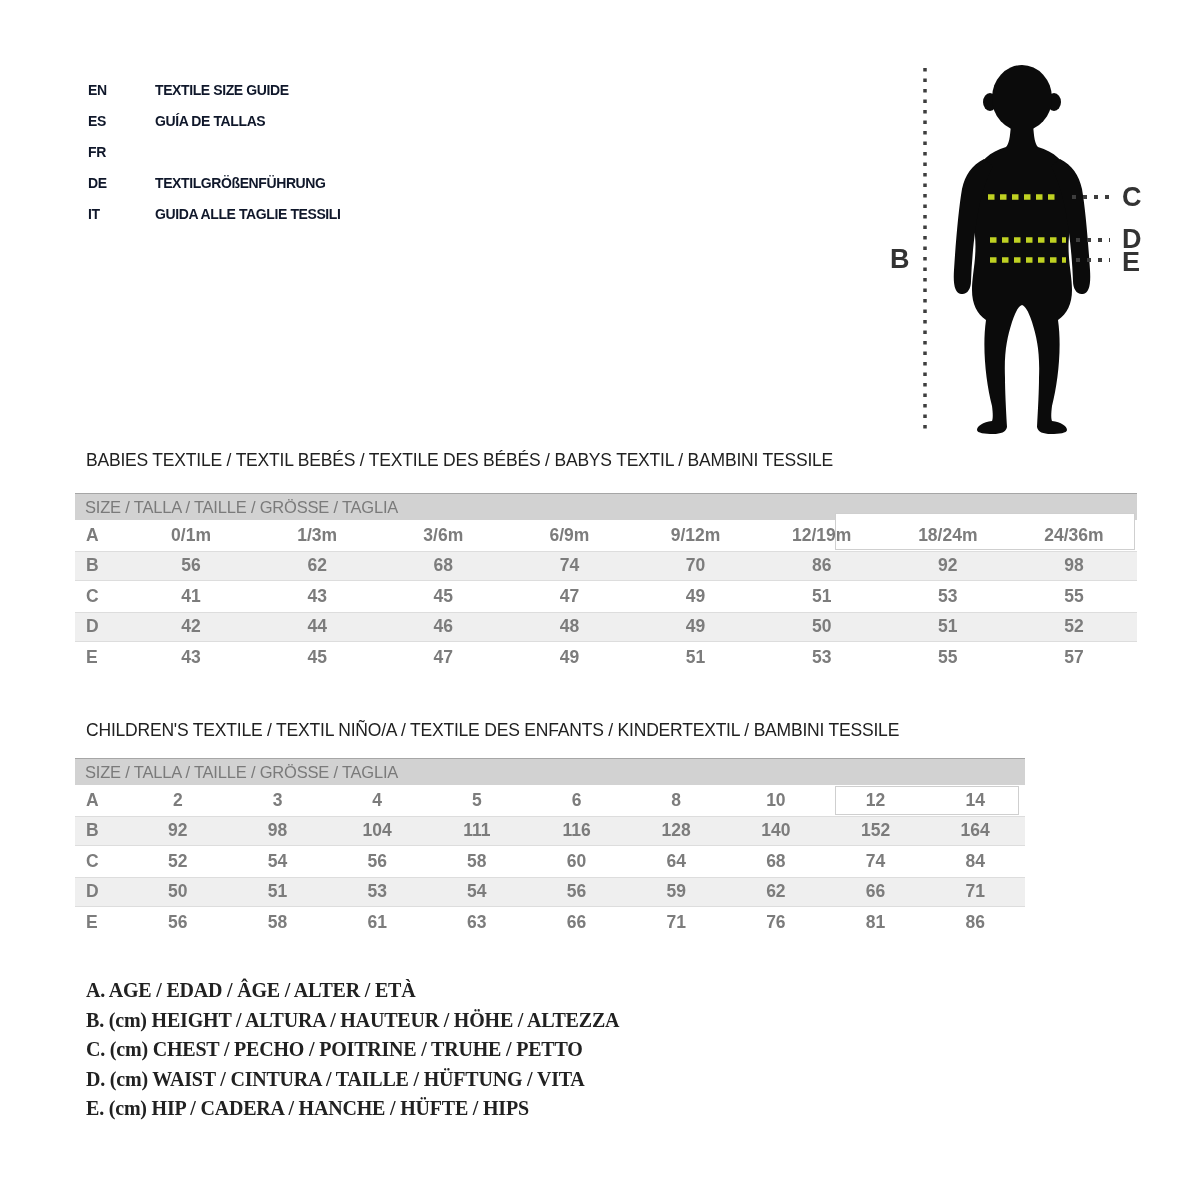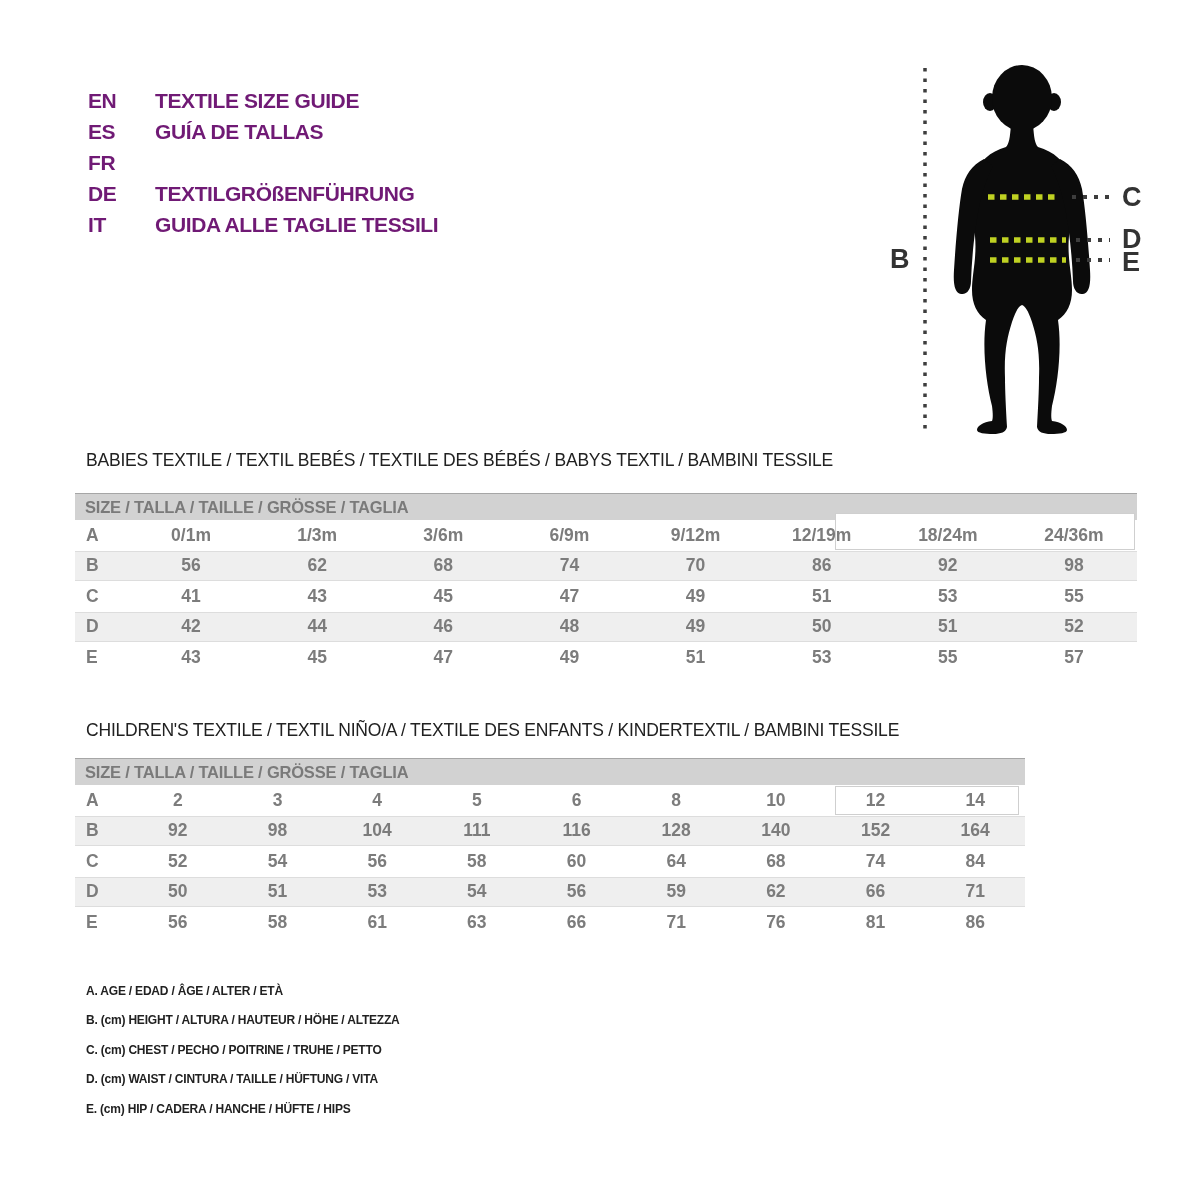--- a/index.html
+++ b/index.html
@@ -3,51 +3,51 @@
 <meta charset="utf-8">
 <style>
   html,body { margin:0; padding:0; background:#fff; }
   .page {
     position:relative; width:1200px; height:1200px; background:#ffffff;
     font-family:"Liberation Sans", sans-serif; overflow:hidden;
   }
 
   
   .lang-list { position:absolute; left:88px; top:82px; }
-  .lang-row { display:flex; height:31px; align-items:flex-end;
-              font-size:21px; font-weight:bold; color:#701a75; letter-spacing:-0.4px; }
+  .lang-row { display:flex; height:31px; align-items:flex-start;
+              font-size:14px; font-weight:bold; color:#0f172a; letter-spacing:-0.4px; }
   .lang-code { width:67px; }
 
   
   .figure-svg { position:absolute; left:860px; top:40px; }
 
   
   .section-heading { position:absolute; left:86px; font-size:17.5px; font-weight:normal;
                      color:#212121; letter-spacing:-0.2px; white-space:nowrap; }
 
   
   .size-table { position:absolute; left:75px; }
   .size-band { height:27px; background:#d2d2d2; border-top:1px solid #a6a6a6;
                box-sizing:border-box; display:flex; align-items:center; padding-left:10px;
-               font-size:16.5px; font-weight:bold; color:#7a7a7a; letter-spacing:-0.2px;
+               font-size:16.5px; font-weight:normal; color:#7a7a7a; letter-spacing:-0.2px;
                position:relative; z-index:0; }
   .t-row { display:flex; height:30.5px; align-items:center;
            font-size:17.5px; font-weight:bold; color:#7c7c7c; position:relative; }
   .t-row.stripe { background:#efefef; border-top:1px solid #dddddd;
                   border-bottom:1px solid #dddddd; box-sizing:border-box; }
   .t-label { width:42px; padding-left:11px; box-sizing:content-box;
              position:relative; z-index:2; }
   .t-cell { flex:1; text-align:center; position:relative; z-index:2; }
   .hl-box { position:absolute; background:#ffffff; border:1px solid #cfcfcf;
             box-sizing:border-box; z-index:1; }
 
   
   .legend { position:absolute; left:86px; top:976px; }
   .legend-line { height:29.5px; display:flex; align-items:center;
-                 font-size:12px; font-weight:bold; color:#212121; letter-spacing:-0.2px; }
+                 font-size:20px; font-weight:bold; color:#212121; letter-spacing:-0.2px;font-family:Liberation Serif, serif; }
 </style>
 </head>
 <body>
 
 <div class="page">
 
   <div class="lang-list">
     <div class="lang-row">
       <span class="lang-code">EN</span>
       <span class="lang-label">TEXTILE SIZE GUIDE</span>

